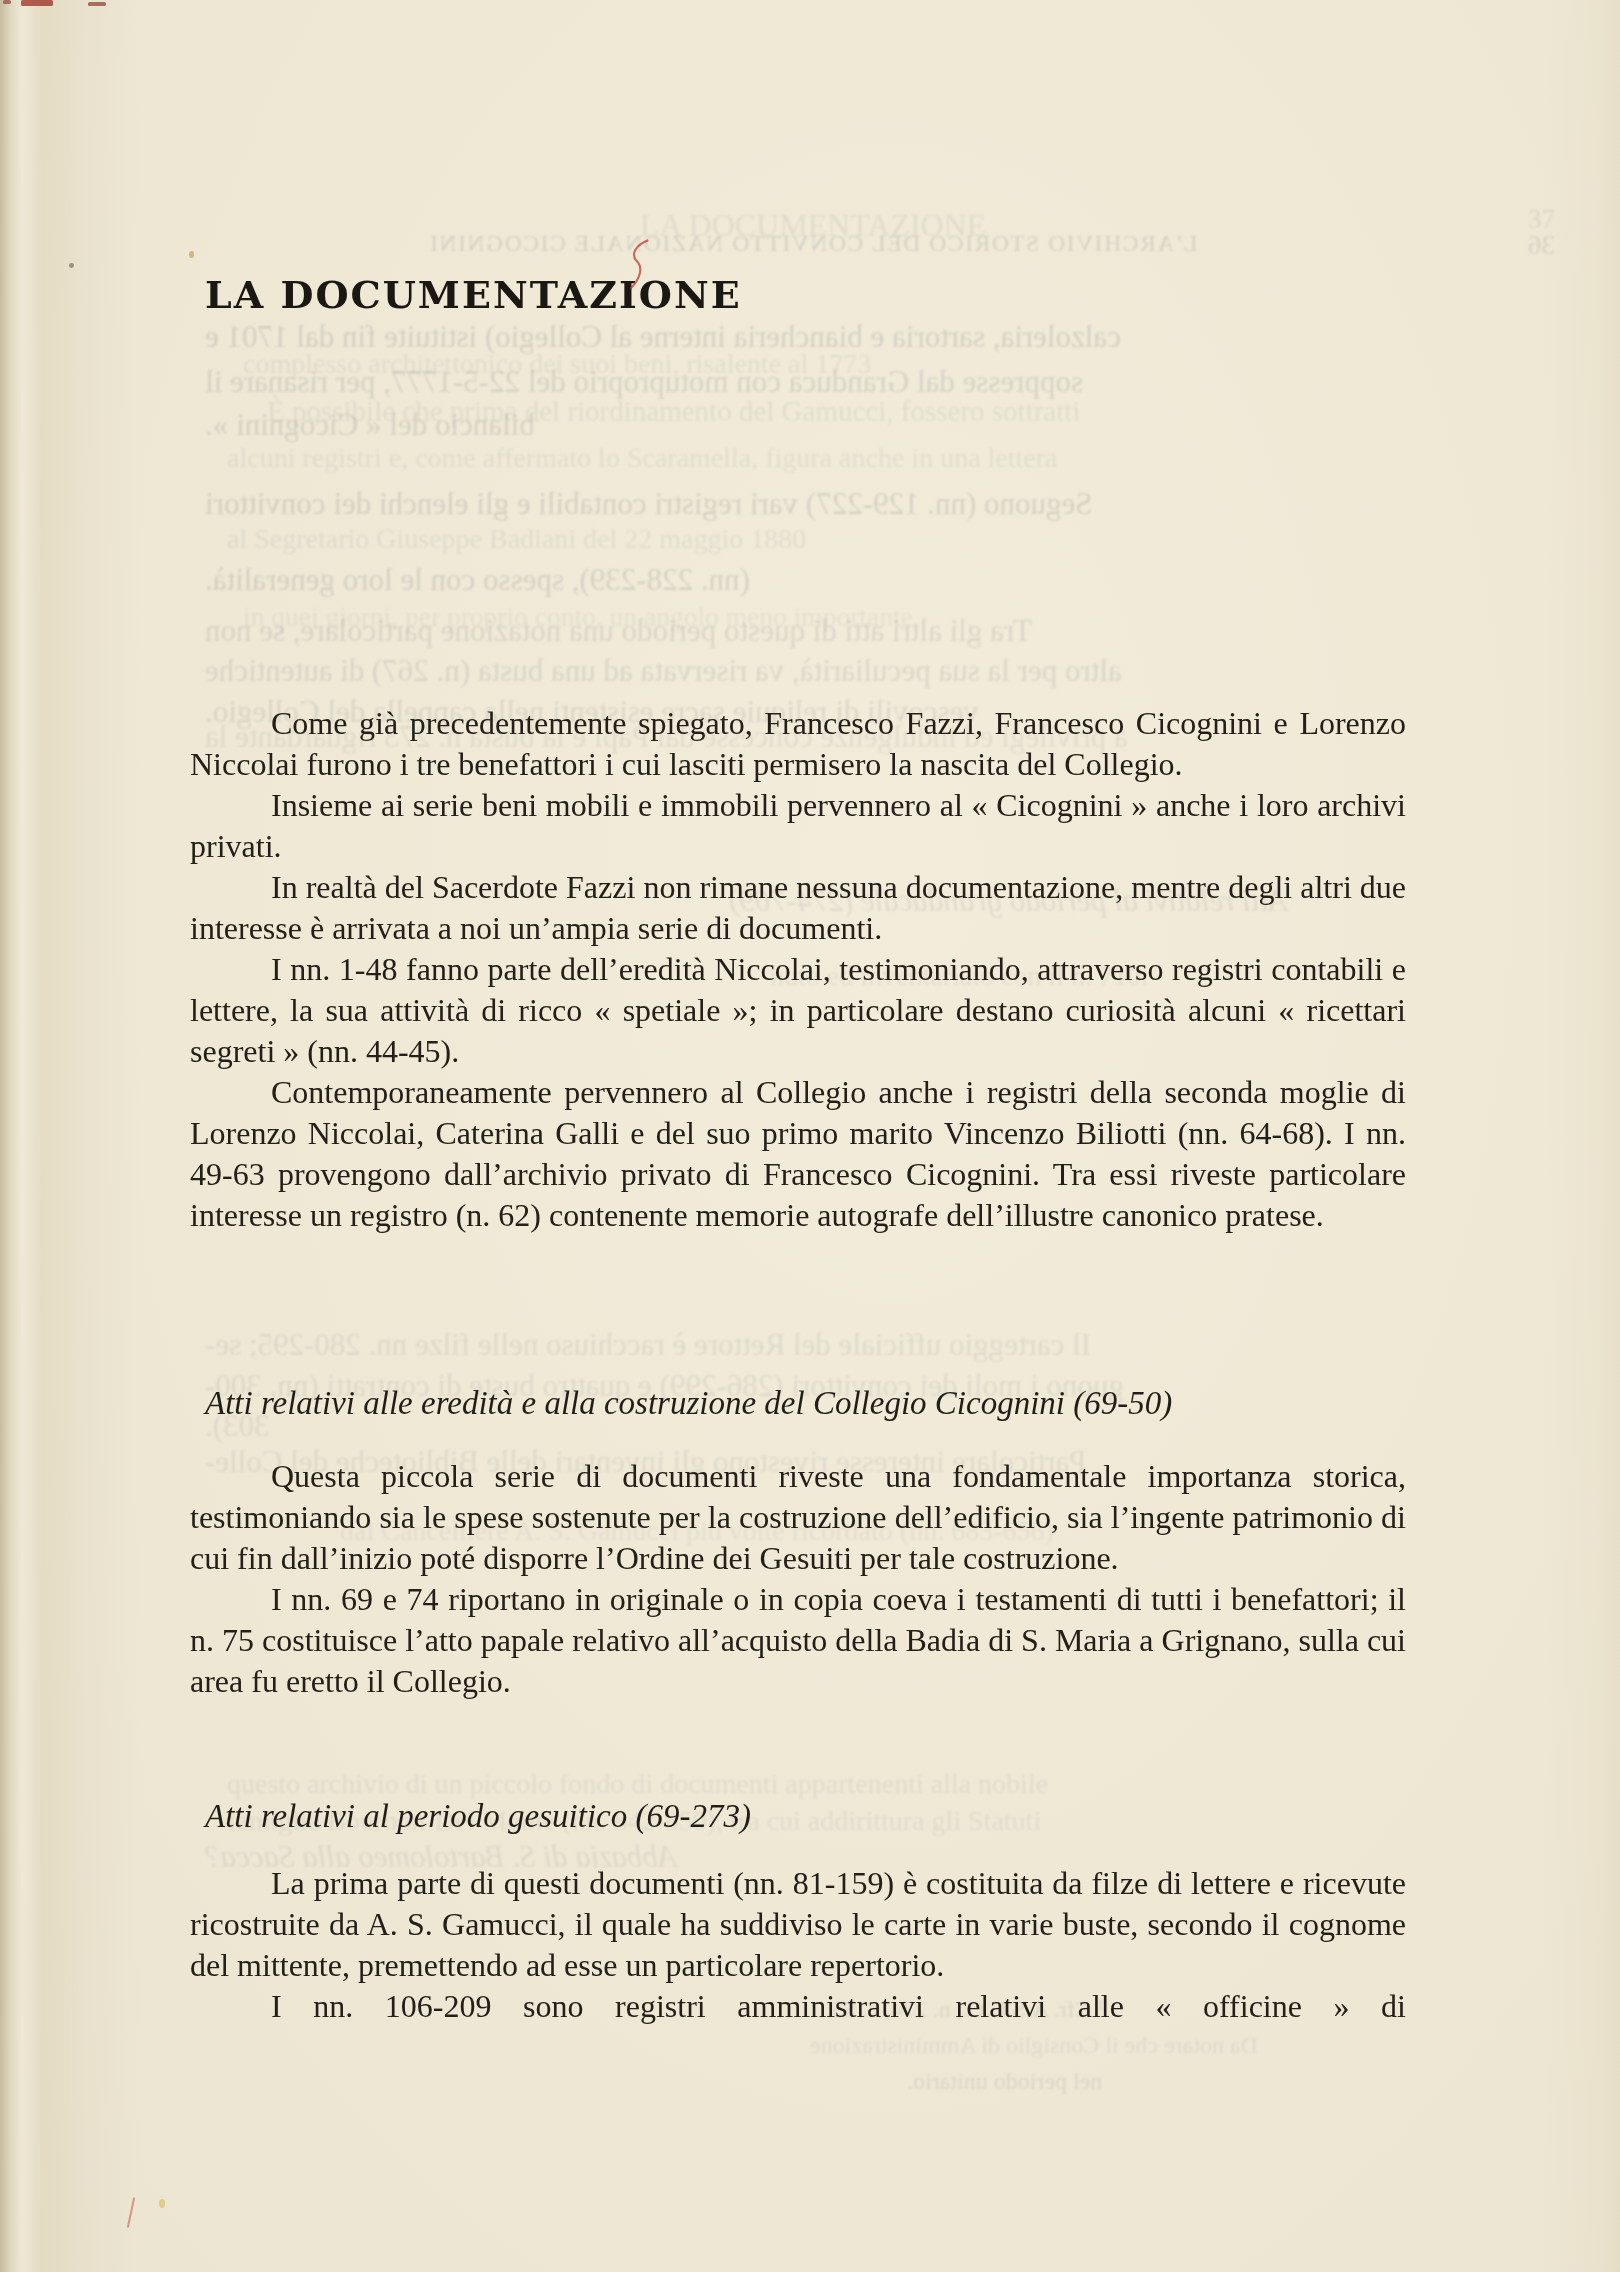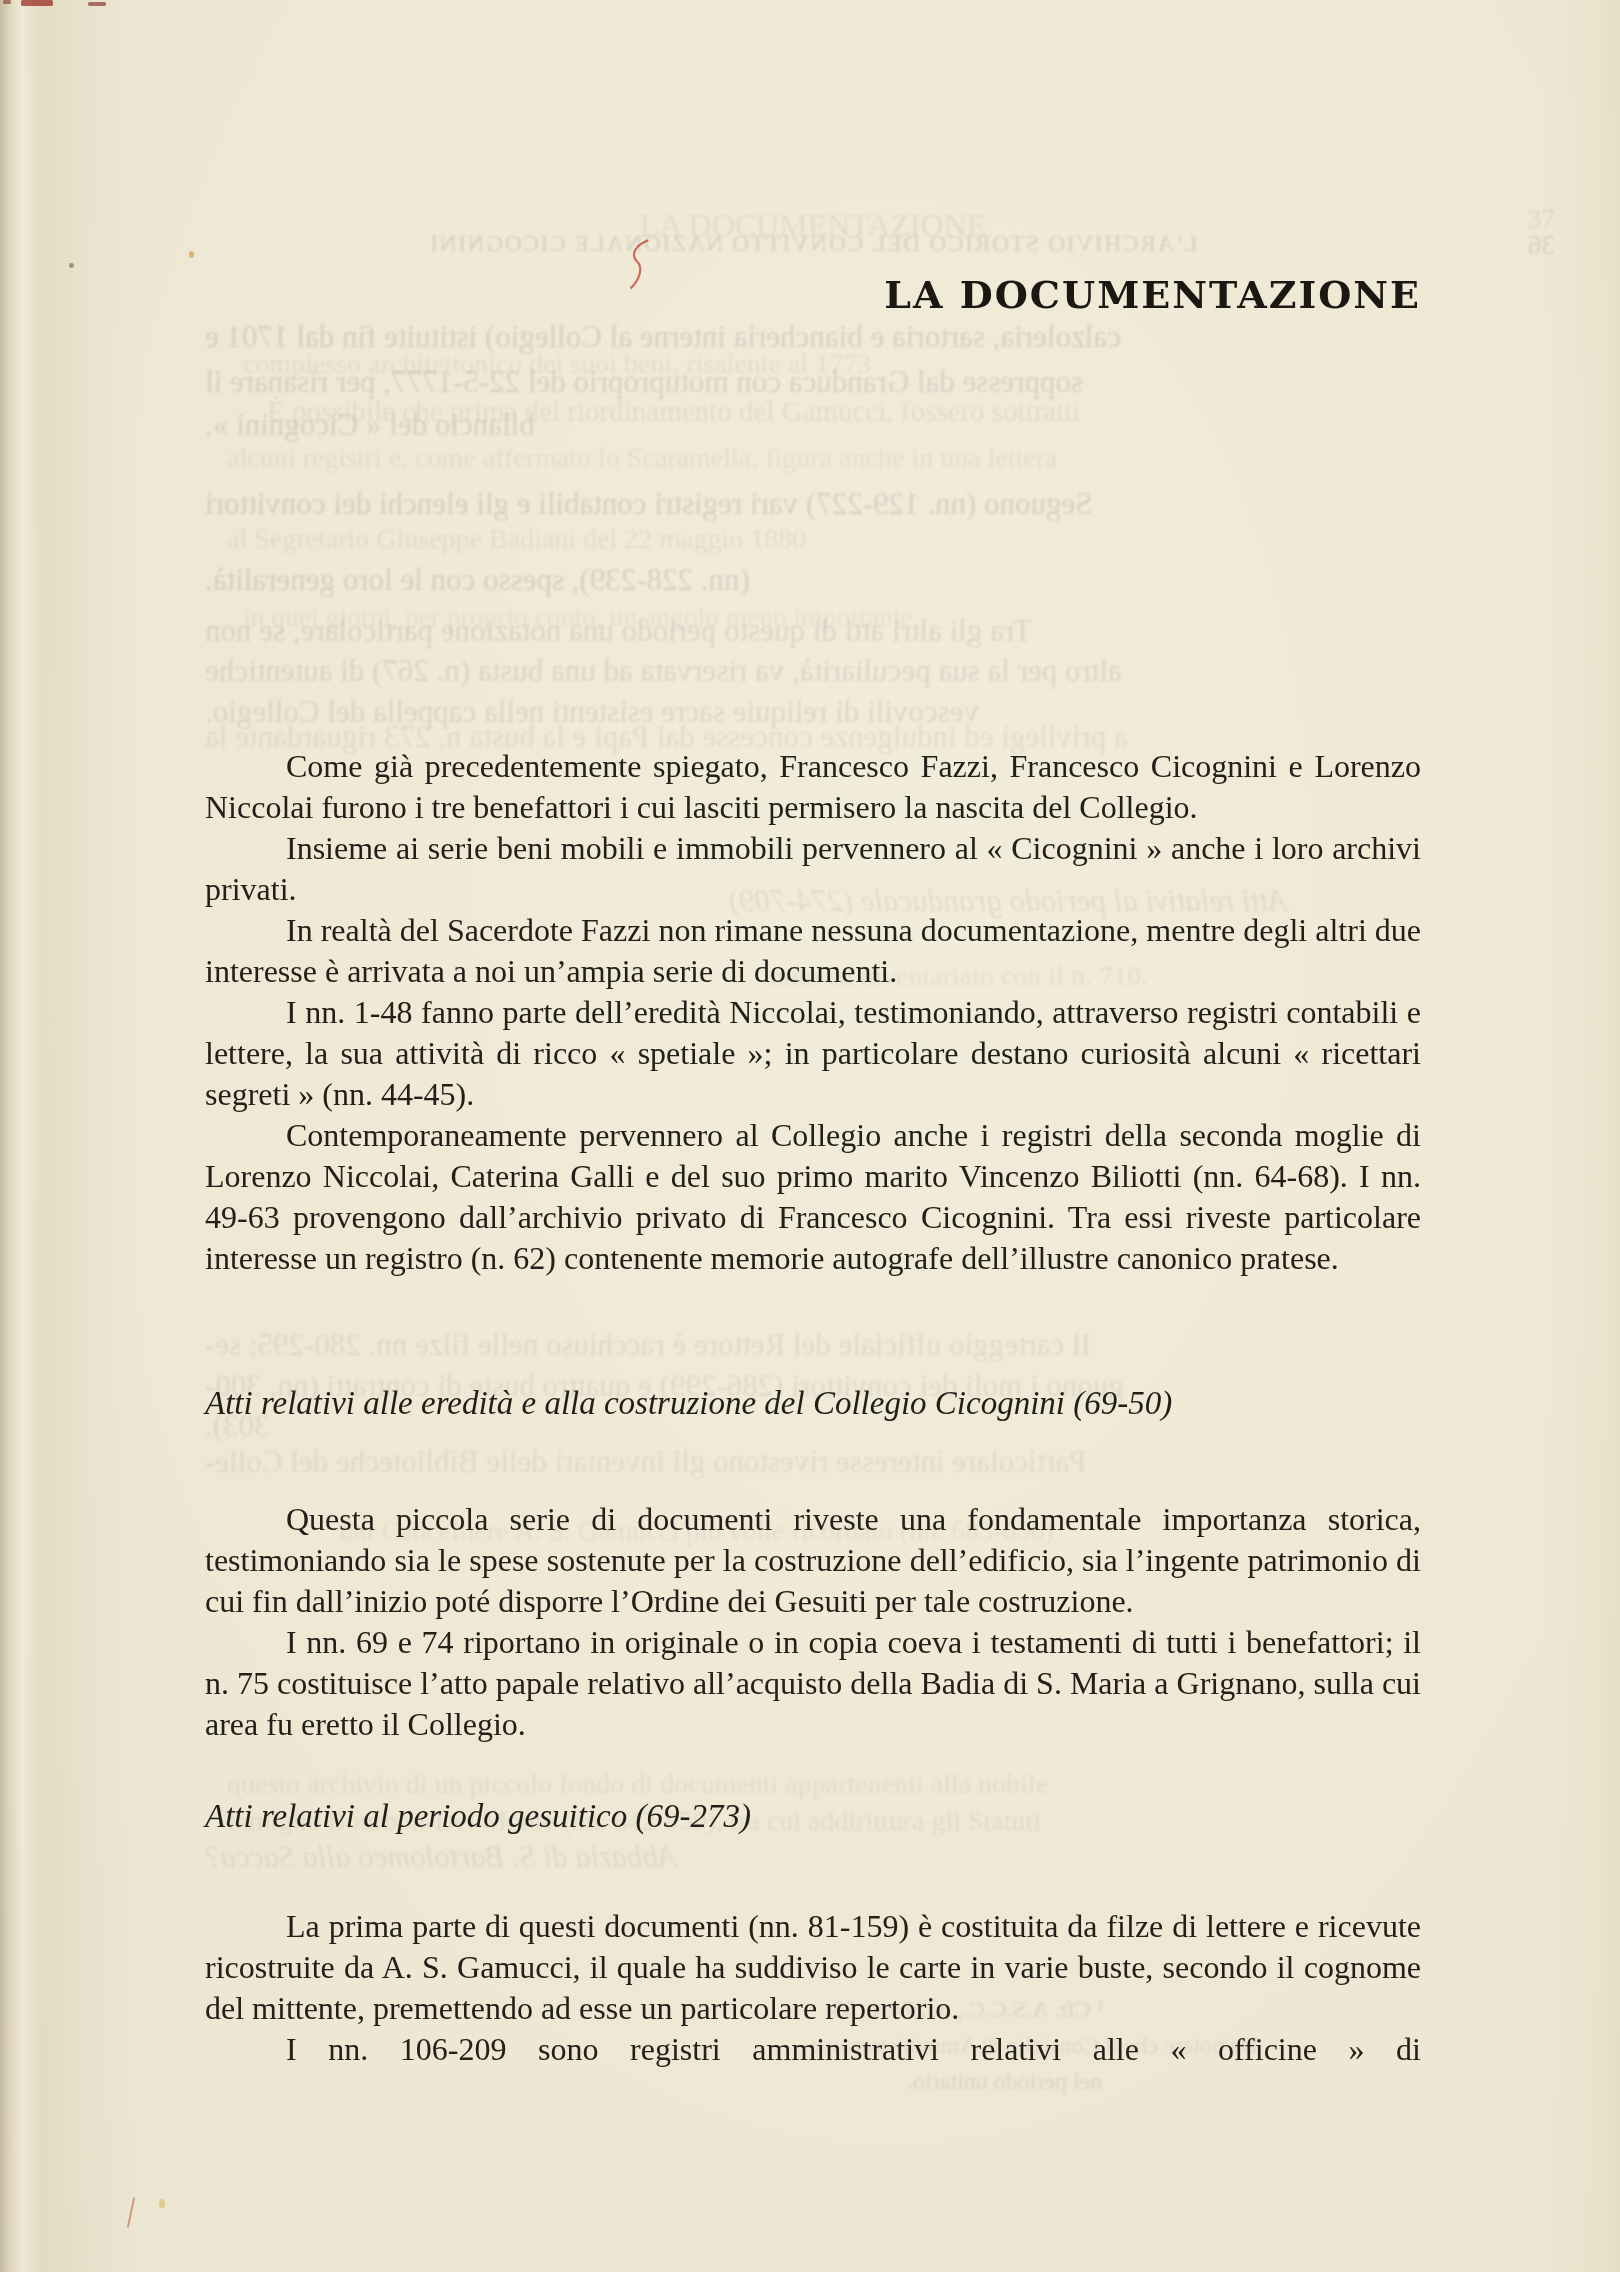--- a/index.html
+++ b/index.html
@@ -7,30 +7,30 @@
     position:relative;width:1620px;height:2273px;overflow:hidden;
     font-family:"Liberation Serif",serif;
     background:
       radial-gradient(ellipse at 55% 38%, rgba(255,255,255,0.05), rgba(125,105,65,0.05)),
       linear-gradient(90deg,#c9bfa4 0px,#e4dcc4 10.5px,#f4eedc 22px,#e8e0c8 42px,#ede6d2 85px,
         #f1ebd8 138px,#f1ebd8 1543px,#eee7d2 1600px,#eae2cc 1620px);
   }
   .layer{position:absolute;inset:0;}
   .title{
     position:absolute;top:275px;left:205px;width:1216px;margin:0;
-    text-align:right;font-family:"DejaVu Serif",serif;font-weight:700;
+    text-align:left;font-family:"DejaVu Serif",serif;font-weight:700;
     font-size:38px;line-height:39px;letter-spacing:2px;color:#1b1813;
   }
   .heading{
     position:absolute;left:205px;width:1216px;font-style:italic;
     font-size:33px;line-height:39px;color:#211d17;white-space:nowrap;
   }
   .paras{
-    position:absolute;left:205px;width:1216px;
-    font-size:32px;line-height:41px;text-align:justify;color:#242019;margin-top:43px;
+    position:absolute;left:190px;width:1216px;
+    font-size:32px;line-height:41px;text-align:justify;color:#242019;
   }
   .paras p{margin:0;text-indent:81px;hyphens:none;}
   .jlast{text-align-last:justify;}
   .ghost{
     position:absolute;white-space:nowrap;color:#6f6a78;
     filter:blur(1.3px);pointer-events:none;
   }
   .mir{transform:scaleX(-1);}
   .it{font-style:italic;}
   .speck{position:absolute;border-radius:50%;}

